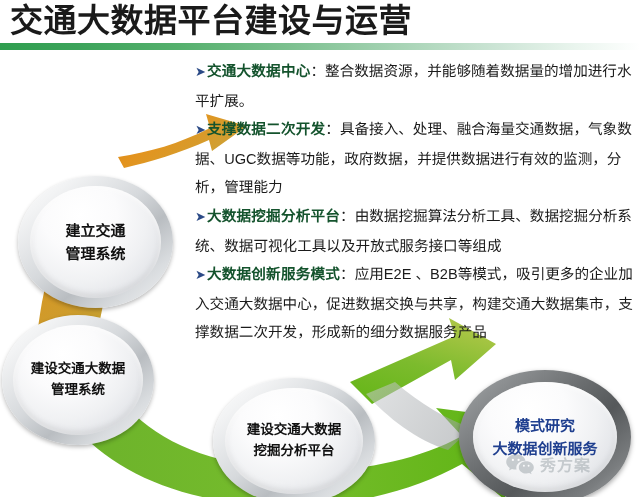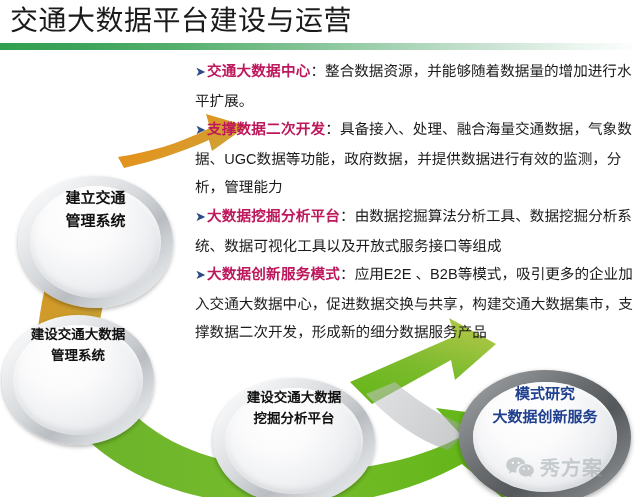--- a/index.html
+++ b/index.html
@@ -15,21 +15,21 @@
     position:absolute;left:0;top:0;width:640px;height:497px;
     background:#ffffff;overflow:hidden;
   }
 
   
   .title-wrap{
     position:absolute;left:0;top:0;width:640px;height:52px;
   }
   .title-text{
     position:absolute;left:10px;top:4px;
-    font-size:28px;font-weight:normal;color:#1a1a1a;
+    font-size:33px;font-weight:bold;color:#1a1a1a;
     letter-spacing:0.5px;
     line-height:34px;
     white-space:nowrap;
   }
   .title-rule{
     position:absolute;left:0;top:43px;width:640px;height:7px;
     background:linear-gradient(to right,#2f9e4f 0%,#3ca35a 12%,#55b06d 28%,#7cc08f 45%,#a6d3b4 62%,#cde5d6 78%,#eaf5ee 90%,#ffffff 100%);
   }
 
   
@@ -47,21 +47,21 @@
     box-sizing:border-box;
   }
   .node .ring{
     position:absolute;left:0;top:0;right:0;bottom:0;
     border-radius:50%;
   }
   .node .inner{
     position:absolute;
     border-radius:50%;
     display:flex;flex-direction:column;
-    align-items:center;justify-content:flex-start;
+    align-items:center;justify-content:center;
     text-align:center;
   }
   .node .line{
     display:block;
     font-weight:bold;
     white-space:nowrap;
     line-height:1.55;
   }
 
   
@@ -101,32 +101,32 @@
     font-size:14.6px;
     color:#1b1b1b;
     line-height:28.6px;
   }
   .para{margin:0;padding:0;text-indent:0;}
   .arrow-mark{
     color:#2b4a86;font-weight:bold;font-size:13px;
     margin-right:1px;
   }
   .lead{
-    color:#be185d;font-weight:bold;letter-spacing:0.2px;
+    color:#14532d;font-weight:bold;letter-spacing:0.2px;
   }
   .rest{color:#1b1b1b;}
 
   
   .watermark{
     position:absolute;left:505px;top:452px;
     display:flex;align-items:center;gap:5px;
     opacity:0.50;
   }
   .wm-text{
-    font-size:20px;color:#9aa3a8;font-weight:bold;
+    font-size:16px;color:#9aa3a8;font-weight:bold;
     letter-spacing:1px;
     text-align:center;
   }
   .wm-icon{display:block;}
 </style>
 </head>
 <body>
 
 <div class="slide">
 

